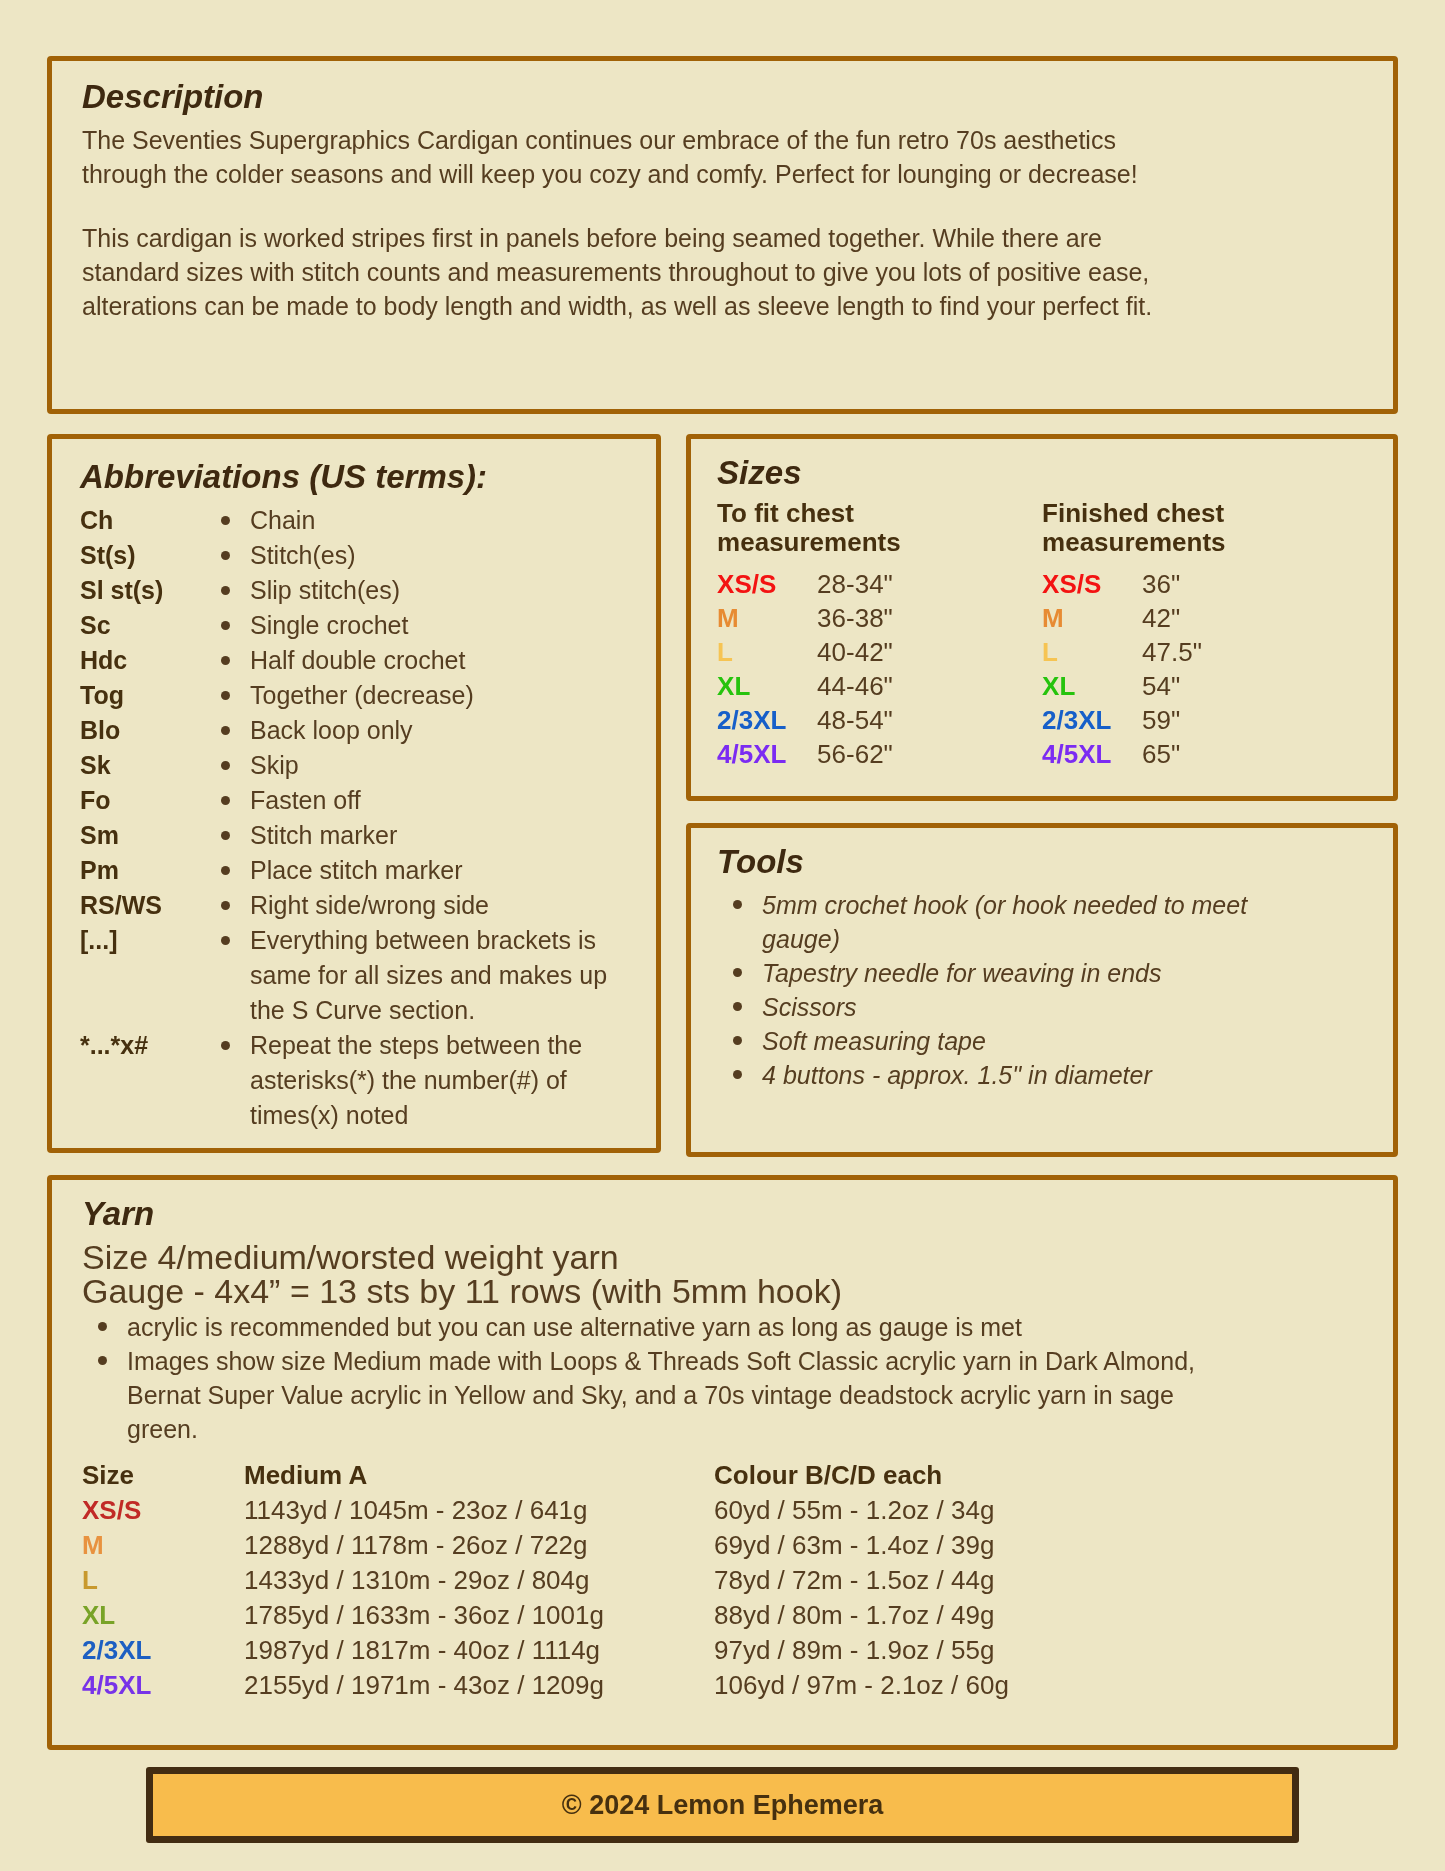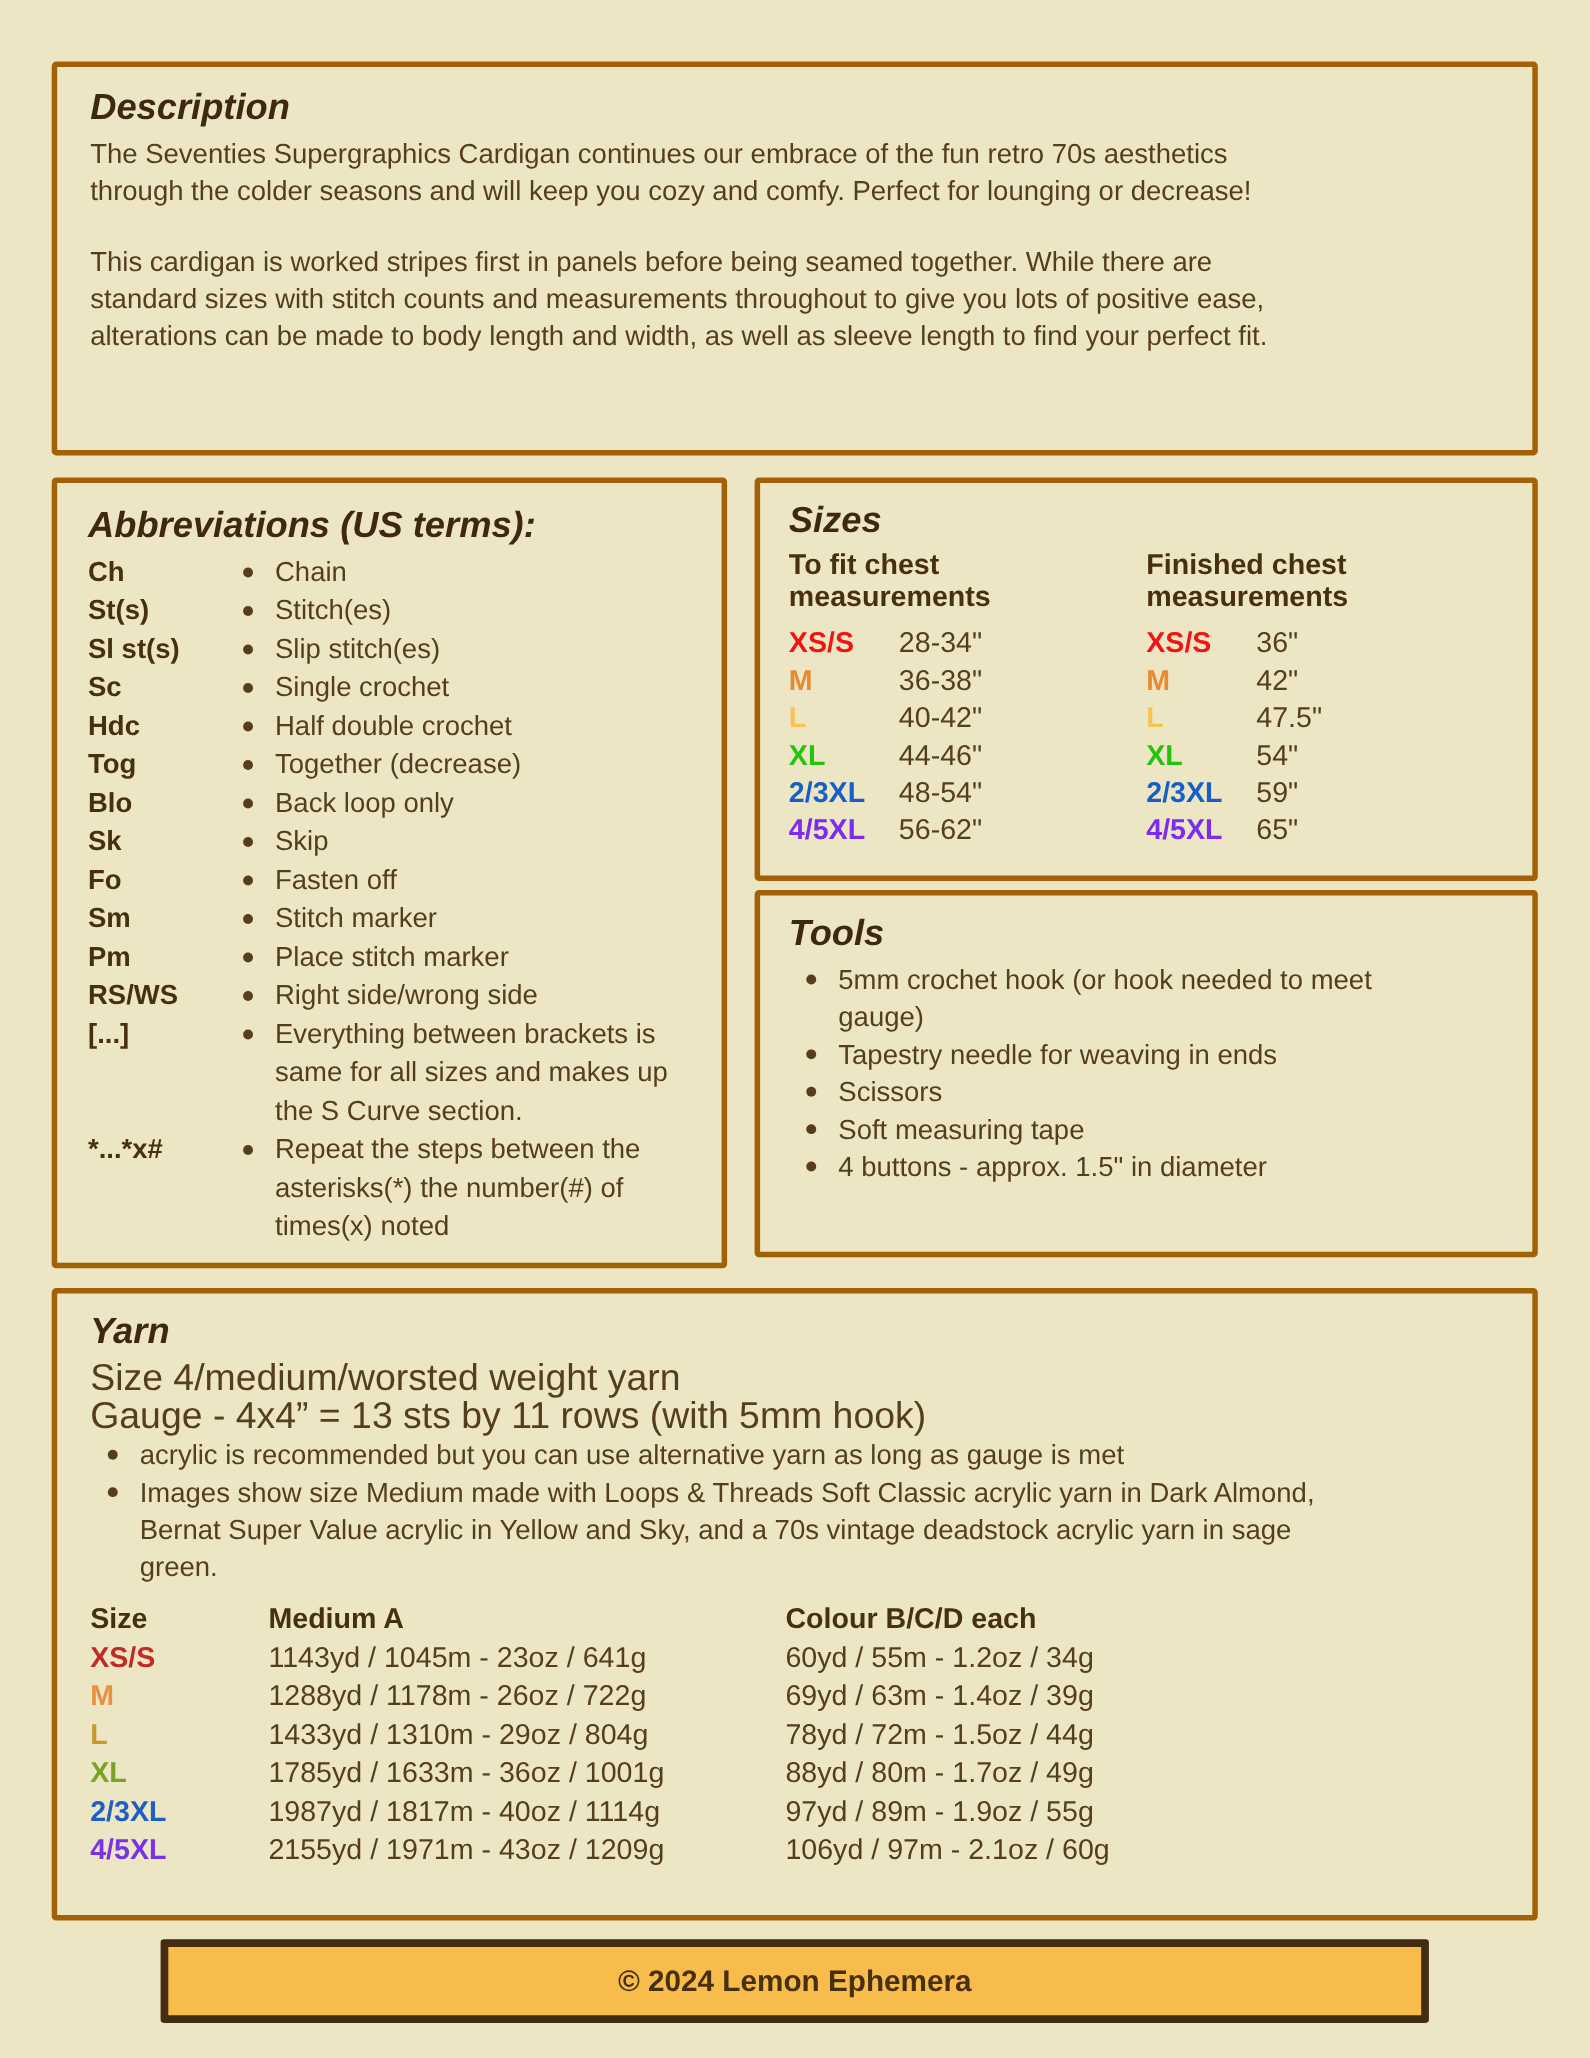--- a/index.html
+++ b/index.html
@@ -25,21 +25,21 @@
     line-height:40px;
     margin:0 0 6px 0;
   }
   
   .desc-box{height:358px;padding:16px 30px;margin-bottom:20px;overflow:hidden;}
   .desc-paras p{font-size:25px;line-height:34px;margin:0;max-width:1090px;}
   .desc-paras p + p{margin-top:30px;}
   
   .columns{display:flex;gap:25px;margin-bottom:18px;}
   .abbr-box{width:655px;height:719px;padding:18px 28px;overflow:hidden;}
-  .right-col{width:765px;display:flex;flex-direction:column;gap:8px;}
+  .right-col{width:765px;display:flex;flex-direction:column;gap:22px;}
   .sizes-box{height:367px;padding:14px 26px;overflow:hidden;}
   .tools-box{height:334px;padding:14px 26px;overflow:hidden;}
   
   .abbr-list{margin-top:4px;}
   .abbr-row{display:flex;font-size:25px;line-height:35px;align-items:flex-start;}
   .abbr-term{width:135px;flex-shrink:0;font-weight:bold;color:#46300F;}
   .bullet{
     width:9px;height:9px;border-radius:50%;
     background:#553D20;flex-shrink:0;
     margin:13px 20px 0 6px;
@@ -49,21 +49,21 @@
   .sizes-cols{display:flex;margin-top:2px;}
   .size-col{width:50%;}
   .size-col-header{
     font-weight:bold;color:#46300F;
     font-size:26px;line-height:29px;
     max-width:245px;margin-bottom:10px;
   }
   .size-row{display:flex;font-size:26px;line-height:34px;}
   .size-label{width:100px;flex-shrink:0;font-weight:bold;}
   
-  .tools-list{margin-top:6px;}
+  .tools-list{margin-top:6px;font-style:italic;}
   .bullet-row{display:flex;font-size:25px;line-height:34px;align-items:flex-start;}
   .bullet-row .bullet{margin:12px 20px 0 16px;}
   .bullet-text{max-width:490px;}
   
   .yarn-box{height:575px;padding:14px 30px;margin-bottom:17px;overflow:hidden;}
   .yarn-lines p{font-size:34px;line-height:34px;margin:0;}
   .yarn-bullets{margin-top:2px;}
   .yarn-bullets .bullet-row .bullet{margin:12px 20px 0 16px;}
   .yarn-bullets .bullet-text{max-width:1100px;}
   .yarn-table{margin-top:12px;font-size:26px;}

